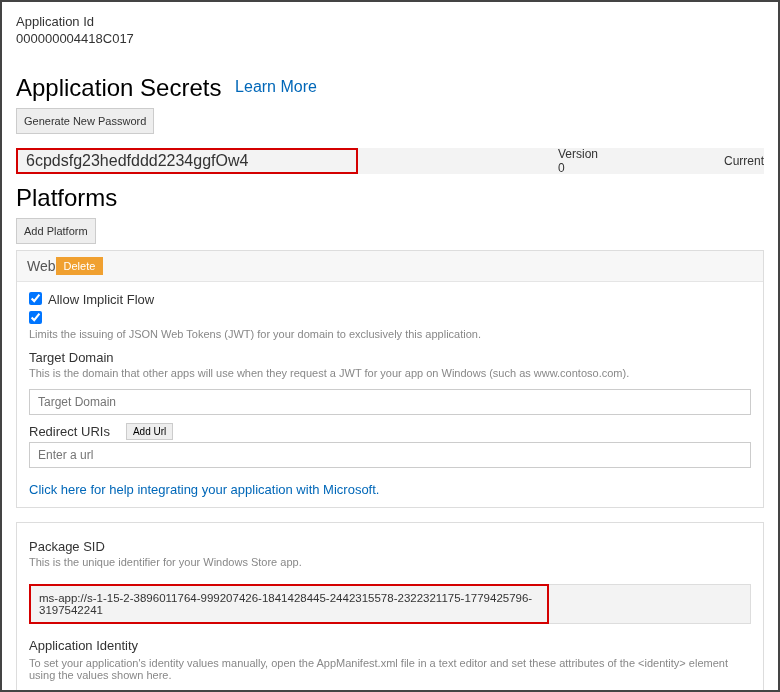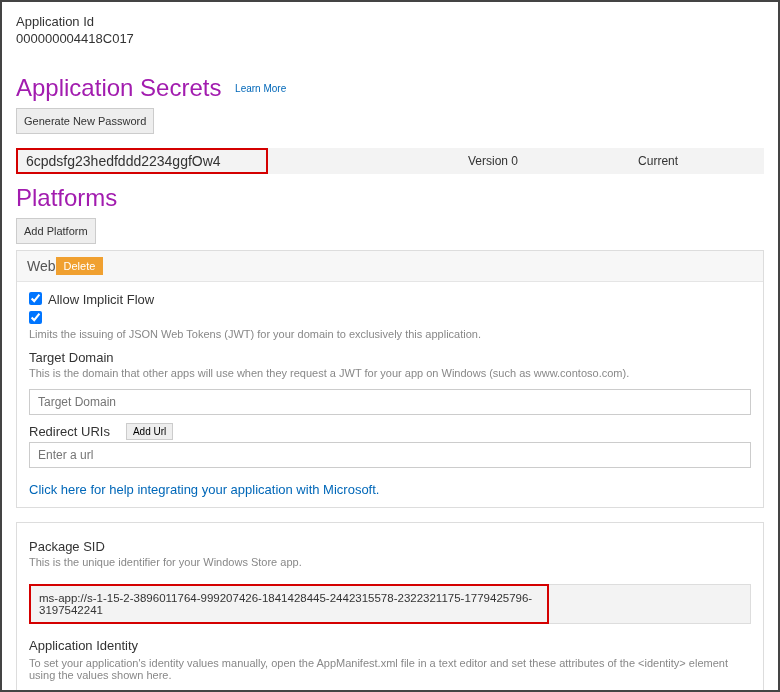--- a/index.html
+++ b/index.html
@@ -12,27 +12,27 @@
       height: 692px;
       border: 2px solid #444;
       padding: 12px 14px;
       overflow: hidden;
     }
     .field-label { font-size: 13px; color: #333; margin-bottom: 2px; }
     .field-value { font-size: 13px; color: #333; margin-bottom: 18px; }
     h2.section-title {
       font-weight: 300;
       font-size: 24px;
-      color: #a21caf;
+      color: #000000;
       margin-top: 10px;
       margin-bottom: 6px;
       display: inline-block;
     }
     .learn-more {
-      font-size: 10px;
+      font-size: 16px;
       color: #0067b8;
       margin-left: 10px;
       text-decoration: none;
       vertical-align: 4px;
       margin-top: 36px;
     }
     .btn {
       background: #eee;
       border: 1px solid #ccc;
       font-size: 11px;
@@ -42,22 +42,22 @@
     }
     .secret-row {
       display: flex;
       margin-top: 14px;
       align-items: stretch;
       height: 26px;
     }
     .secret-box {
       border: 2px solid #d40000;
       padding: 3px 8px;
-      font-size: 14px;
-      width: 252px;
+      font-size: 16px;
+      width: 342px;
       display: flex;
       align-items: center;
       background: #f3f3f3;
     }
     .secret-rest {
       flex: 1;
       background: #f3f3f3;
       display: flex;
       align-items: center;
       padding-left: 200px;

